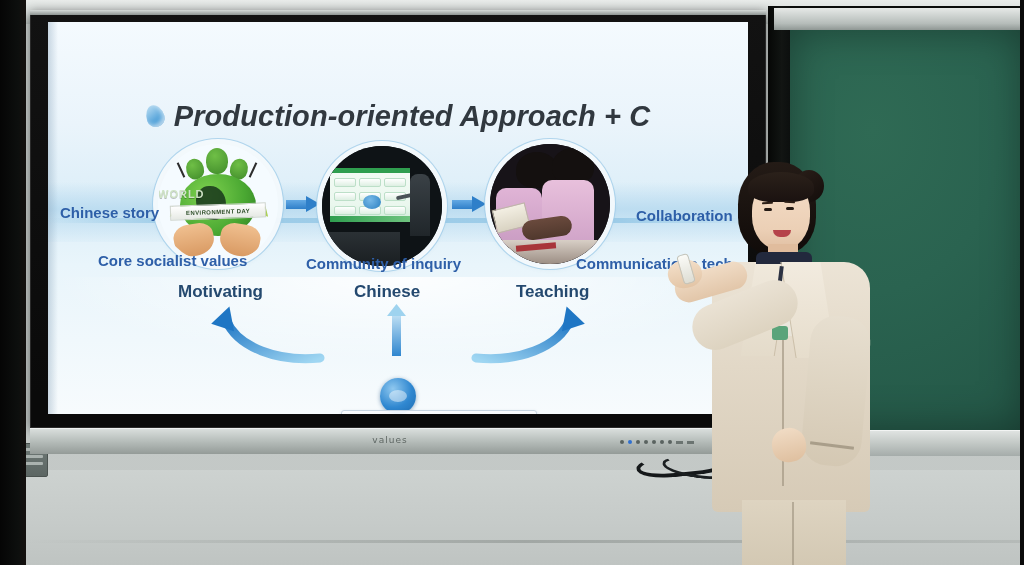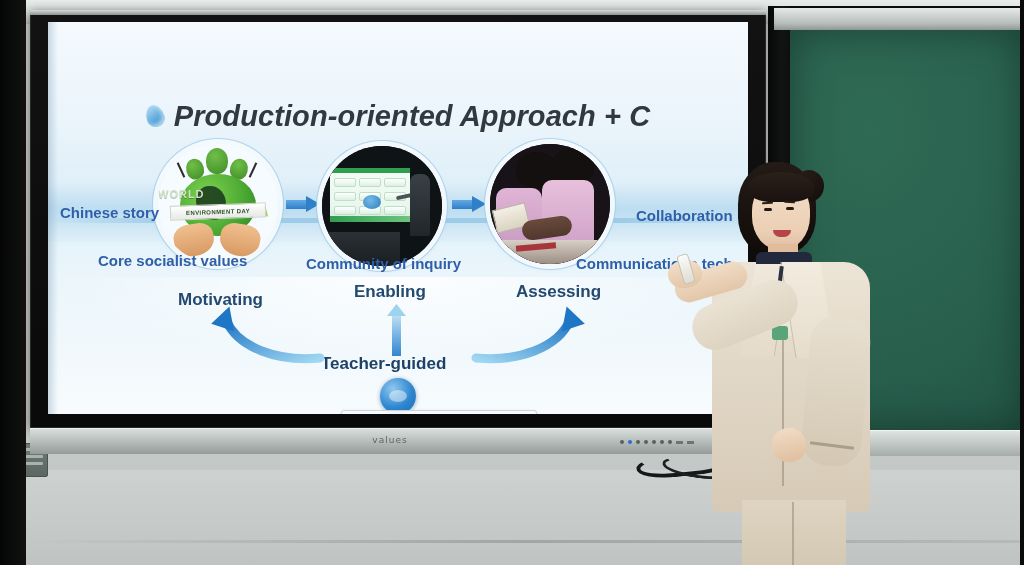--- a/index.html
+++ b/index.html
@@ -343,21 +343,21 @@
   
   .lbl { position:absolute; font-size:15px; font-weight:bold; color:#2e5fa8; white-space:nowrap; }
   .lbl-chinese   { left:12px;  top:182px; }
   .lbl-core      { left:4px;  top:230px;margin-left:46px; }
   .lbl-community { left:258px; top:233px;text-align:center; }
   .lbl-collab    { left:588px; top:185px; }
   .lbl-commtech  { left:528px; top:233px; }
 
   
   .poa { position:absolute; font-size:17px; font-weight:bold; color:#24496f; white-space:nowrap; }
-  .poa-mot  { left:130px; top:268px; }
+  .poa-mot  { left:130px; top:260px; }
   .poa-ena  { left:306px; top:260px; }
   .poa-ass  { left:468px; top:260px; }
   .poa-tea  { left:273px; top:332px; font-size:17px; color:#1f4166; }
 
   
   .curve { position:absolute; }
   .curve svg { display:block; }
 
   
   .globe-badge {
@@ -636,23 +636,22 @@
       </div>
     </div>
 
     <div class="lbl lbl-chinese">Chinese story</div>
     <div class="lbl lbl-core">Core socialist values</div>
     <div class="lbl lbl-community">Community of inquiry</div>
     <div class="lbl lbl-collab">Collaboration</div>
     <div class="lbl lbl-commtech">Communications tech</div>
 
     <div class="poa poa-mot">Motivating</div>
-    <div class="poa poa-ena">Enabling</div>
-    <div class="poa poa-ass">Assessing</div>
-    <div class="poa poa-tea">Teacher-guided</div>
+    <div class="poa poa-ena">Chinese</div>
+    <div class="poa poa-ass">Teaching</div>
 
     <div class="curve" style="left:150px; top:278px;">
       <svg width="130" height="66" viewBox="0 0 130 66">
         <defs>
           <linearGradient id="gl" x1="1" y1="1" x2="0" y2="0">
             <stop offset="0%" stop-color="#9fd6f2"></stop>
             <stop offset="100%" stop-color="#1f76c4"></stop>
           </linearGradient>
         </defs>
         <path d="M122,58 C80,62 40,48 28,20" stroke="url(#gl)" stroke-width="9" fill="none" stroke-linecap="round"></path>

